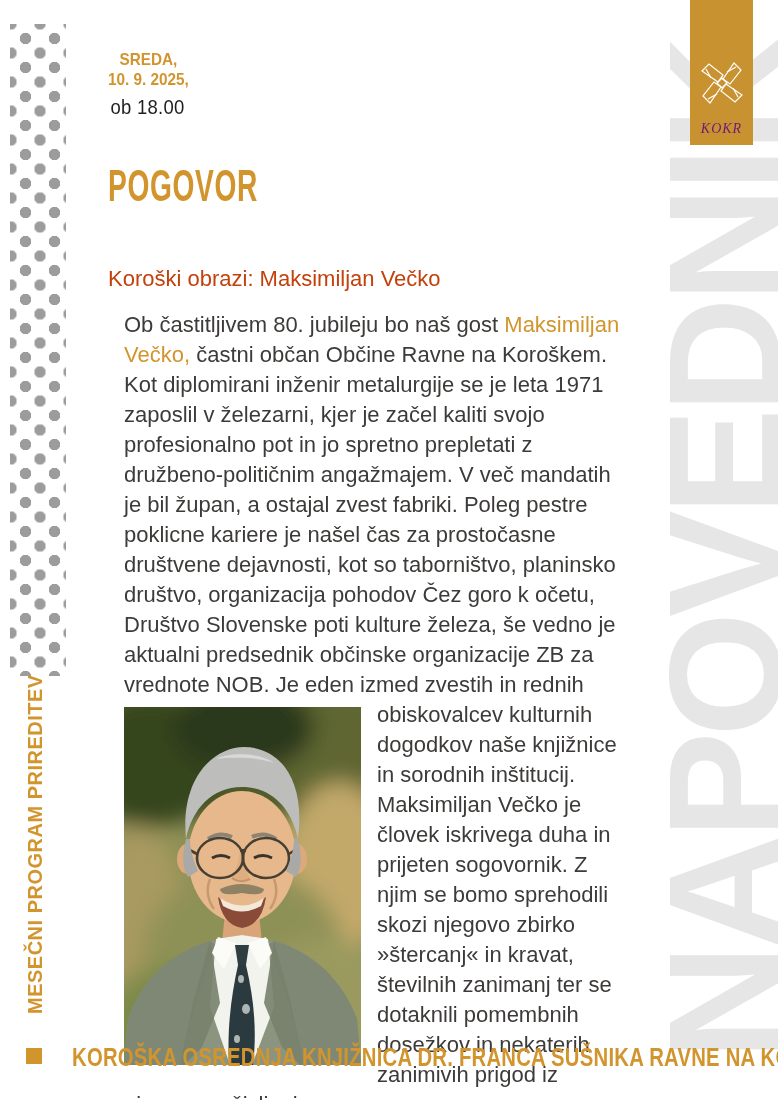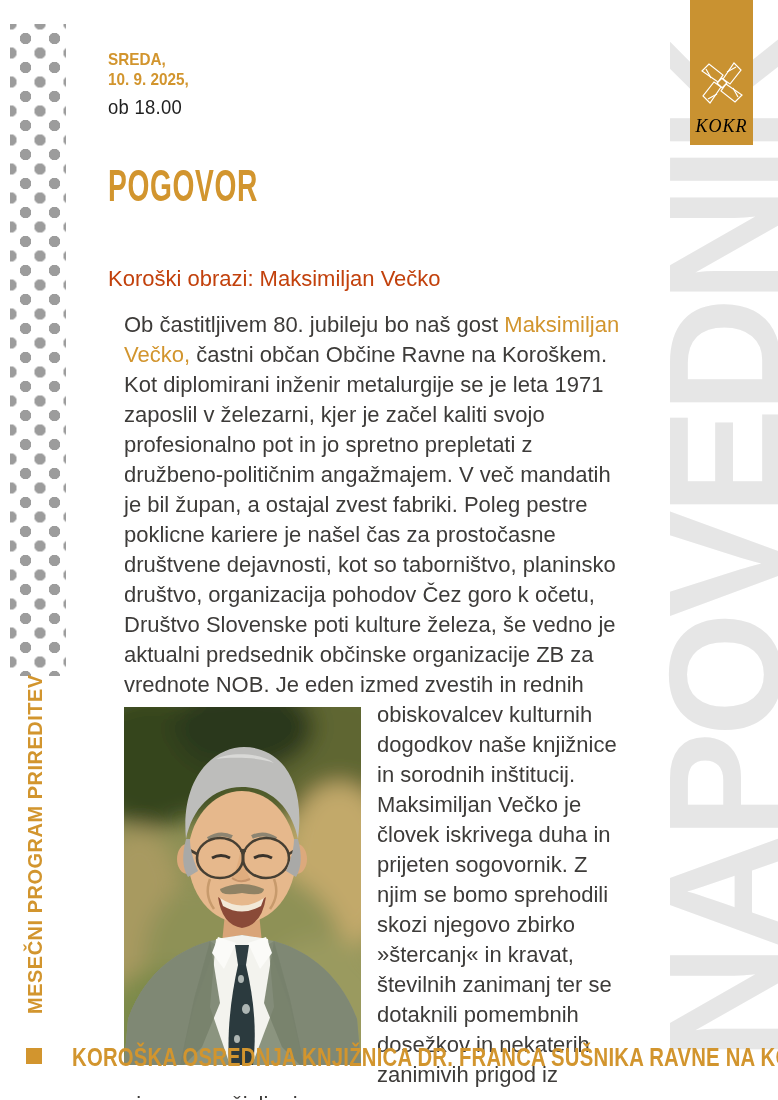--- a/index.html
+++ b/index.html
@@ -28,25 +28,25 @@
   .side-label{
     position:absolute;top:0;left:0;z-index:1;
     transform:translate(24px,1014px) rotate(-90deg);
     transform-origin:top left;
     color:#D2952E;font-weight:bold;font-size:20px;letter-spacing:0.5px;white-space:nowrap;
   }
   
   .logo{position:absolute;left:690px;top:0;width:63px;height:145px;background:#C99231;z-index:2;}
   .logo svg{position:absolute;left:50%;top:56px;transform:translateX(-50%);}
   .logo-text{
-    position:absolute;bottom:8px;width:100%;text-align:center;color:#000000;
-    font-family:"Liberation Serif",serif;font-style:italic;font-size:18px;letter-spacing:1px;
-  }
-  
-  .event-when{position:absolute;left:108px;top:50px;z-index:1;}
+    position:absolute;bottom:8px;width:100%;text-align:center;color:#701a75;
+    font-family:"Liberation Serif",serif;font-style:italic;font-size:14px;letter-spacing:1px;
+  }
+  
+  .event-when{position:absolute;left:108px;top:50px;z-index:1;text-align:center;}
   .event-day,.event-date{
     color:#D2952E;font-weight:bold;font-size:17px;line-height:20px;
     transform:scaleX(0.9);transform-origin:left;
   }
   .event-time{color:#1f1f1f;font-size:21px;margin-top:5px;letter-spacing:0.3px;
     transform:scaleX(0.88);transform-origin:left;}
   
   .event-type{
     position:absolute;left:108px;top:162px;margin:0;z-index:1;
     color:#D2952E;font-weight:bold;font-size:44px;line-height:48px;letter-spacing:1px;

